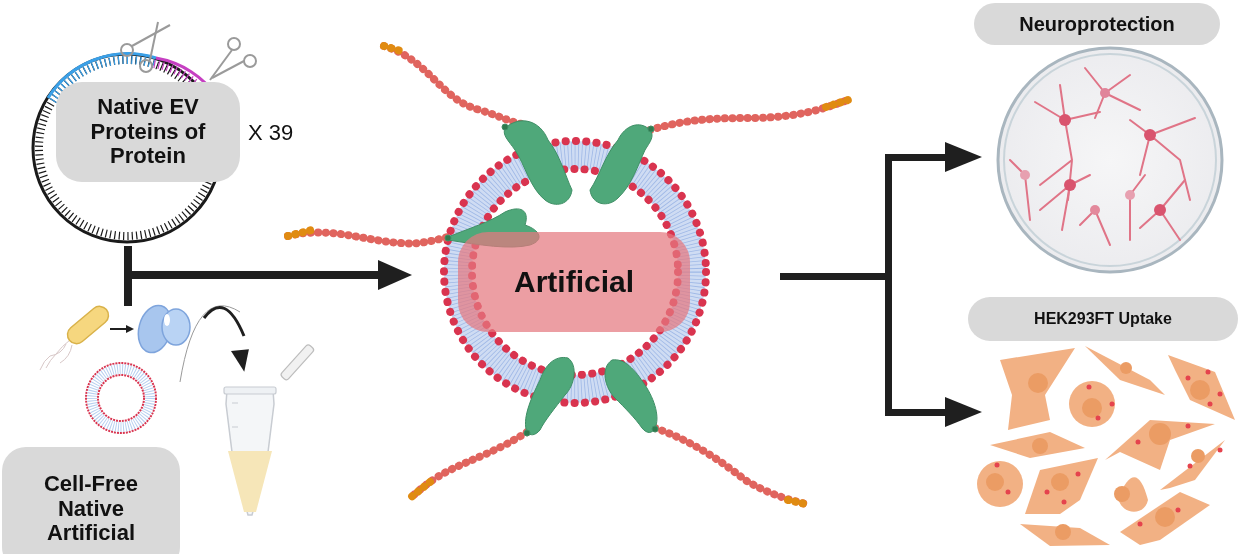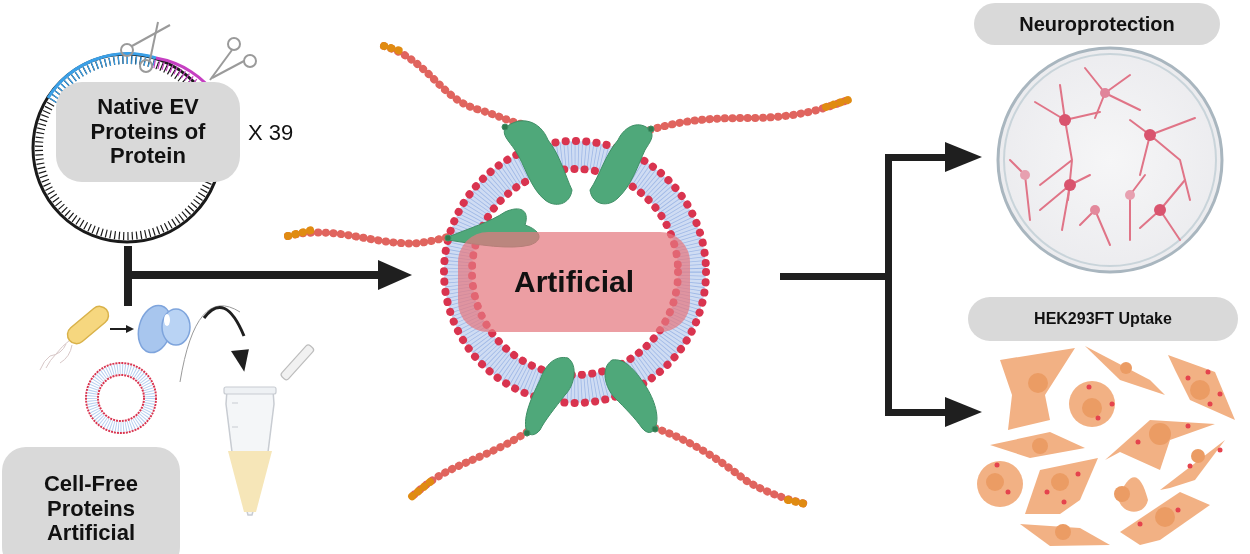--- a/index.html
+++ b/index.html
@@ -214,21 +214,21 @@
 <div class="pill" style="left:56px; top:82px; width:184px; height:100px; font-size:22px; border-radius:26px; flex-direction:column;">
   <span>Native EV</span>
   <span>Proteins of</span>
   <span>Protein</span>
 </div>
 
 <div class="txt" style="left:248px; top:120px; font-size:22px;">X 39</div>
 
 <div class="pill" style="left:2px; top:447px; width:178px; height:124px; font-size:22px; border-radius:24px; flex-direction:column;">
   <span>Cell-Free</span>
-  <span>Proteins</span>
+  <span>Native</span>
   <span>Artificial</span>
 </div>
 
 <div class="pill" style="left:458px; top:232px; width:232px; height:100px; font-size:30px; border-radius:30px; background:rgba(228,120,128,0.72); flex-direction:column; line-height:1.15;">
   <span>Artificial</span>
 </div>
 
 <div class="pill" style="left:974px; top:3px; width:246px; height:42px; font-size:20px;">Neuroprotection</div>
 
 <div class="pill" style="left:968px; top:297px; width:270px; height:44px; font-size:16px;">HEK293FT Uptake</div>

